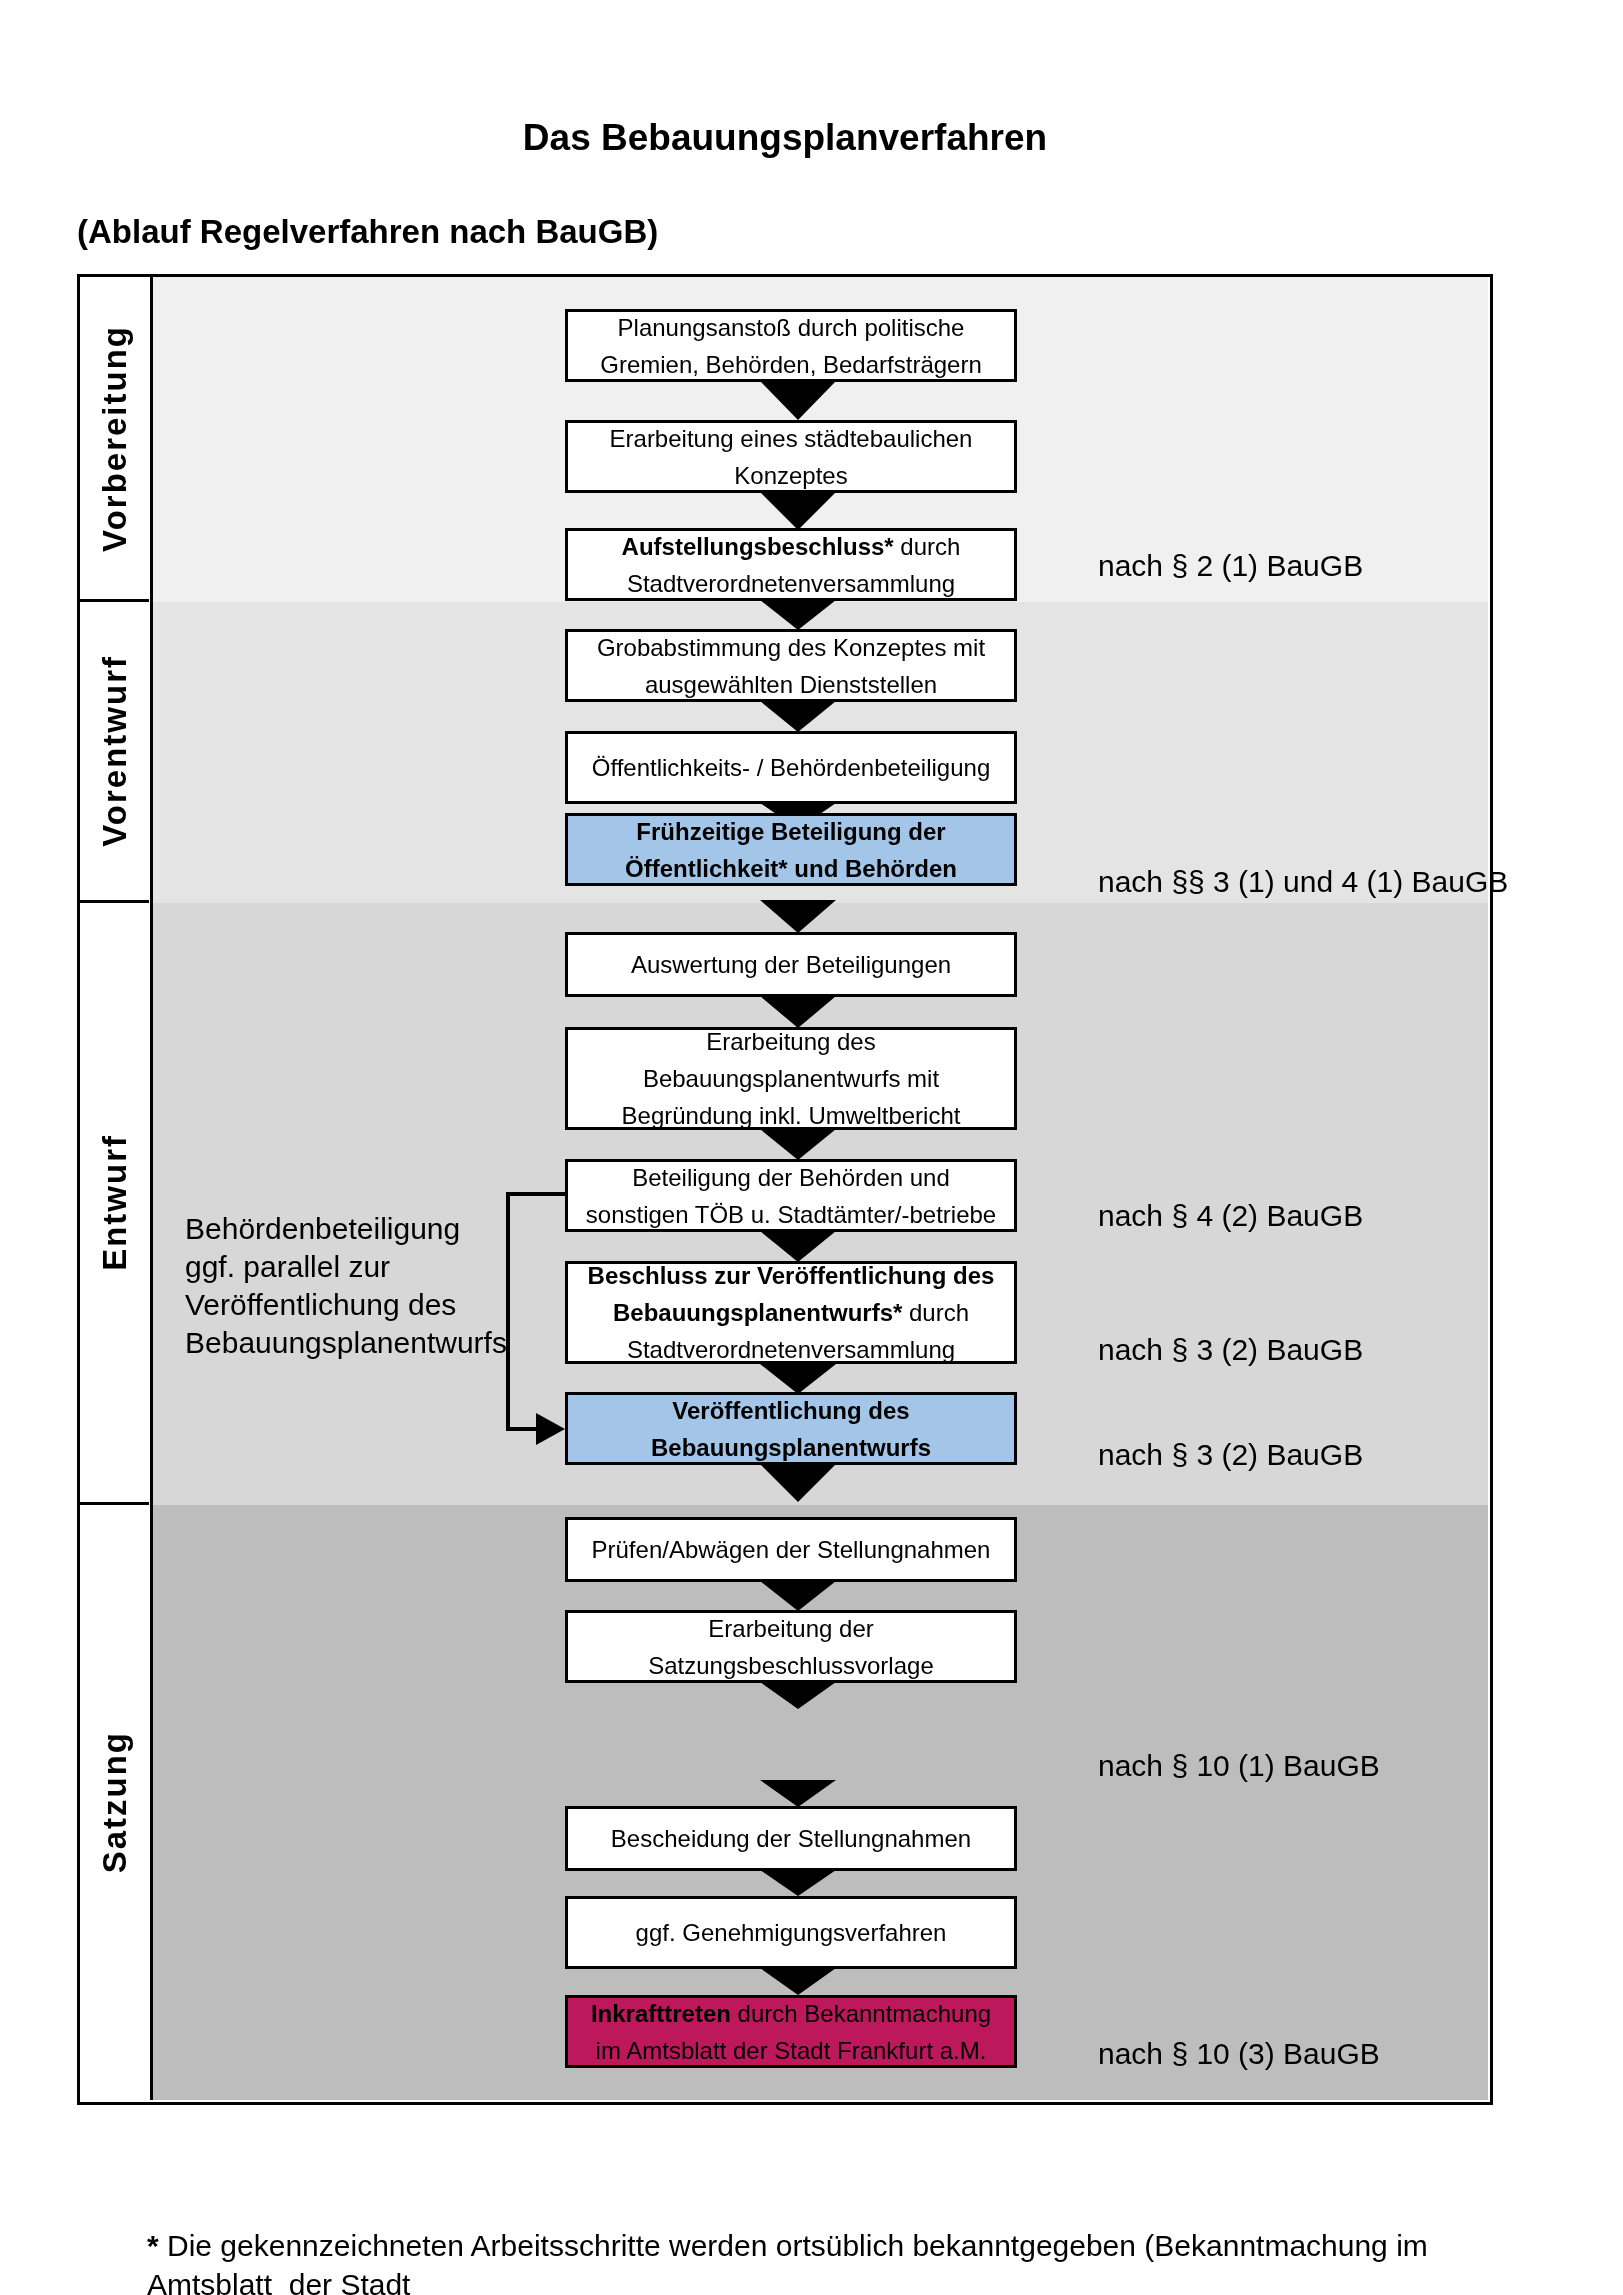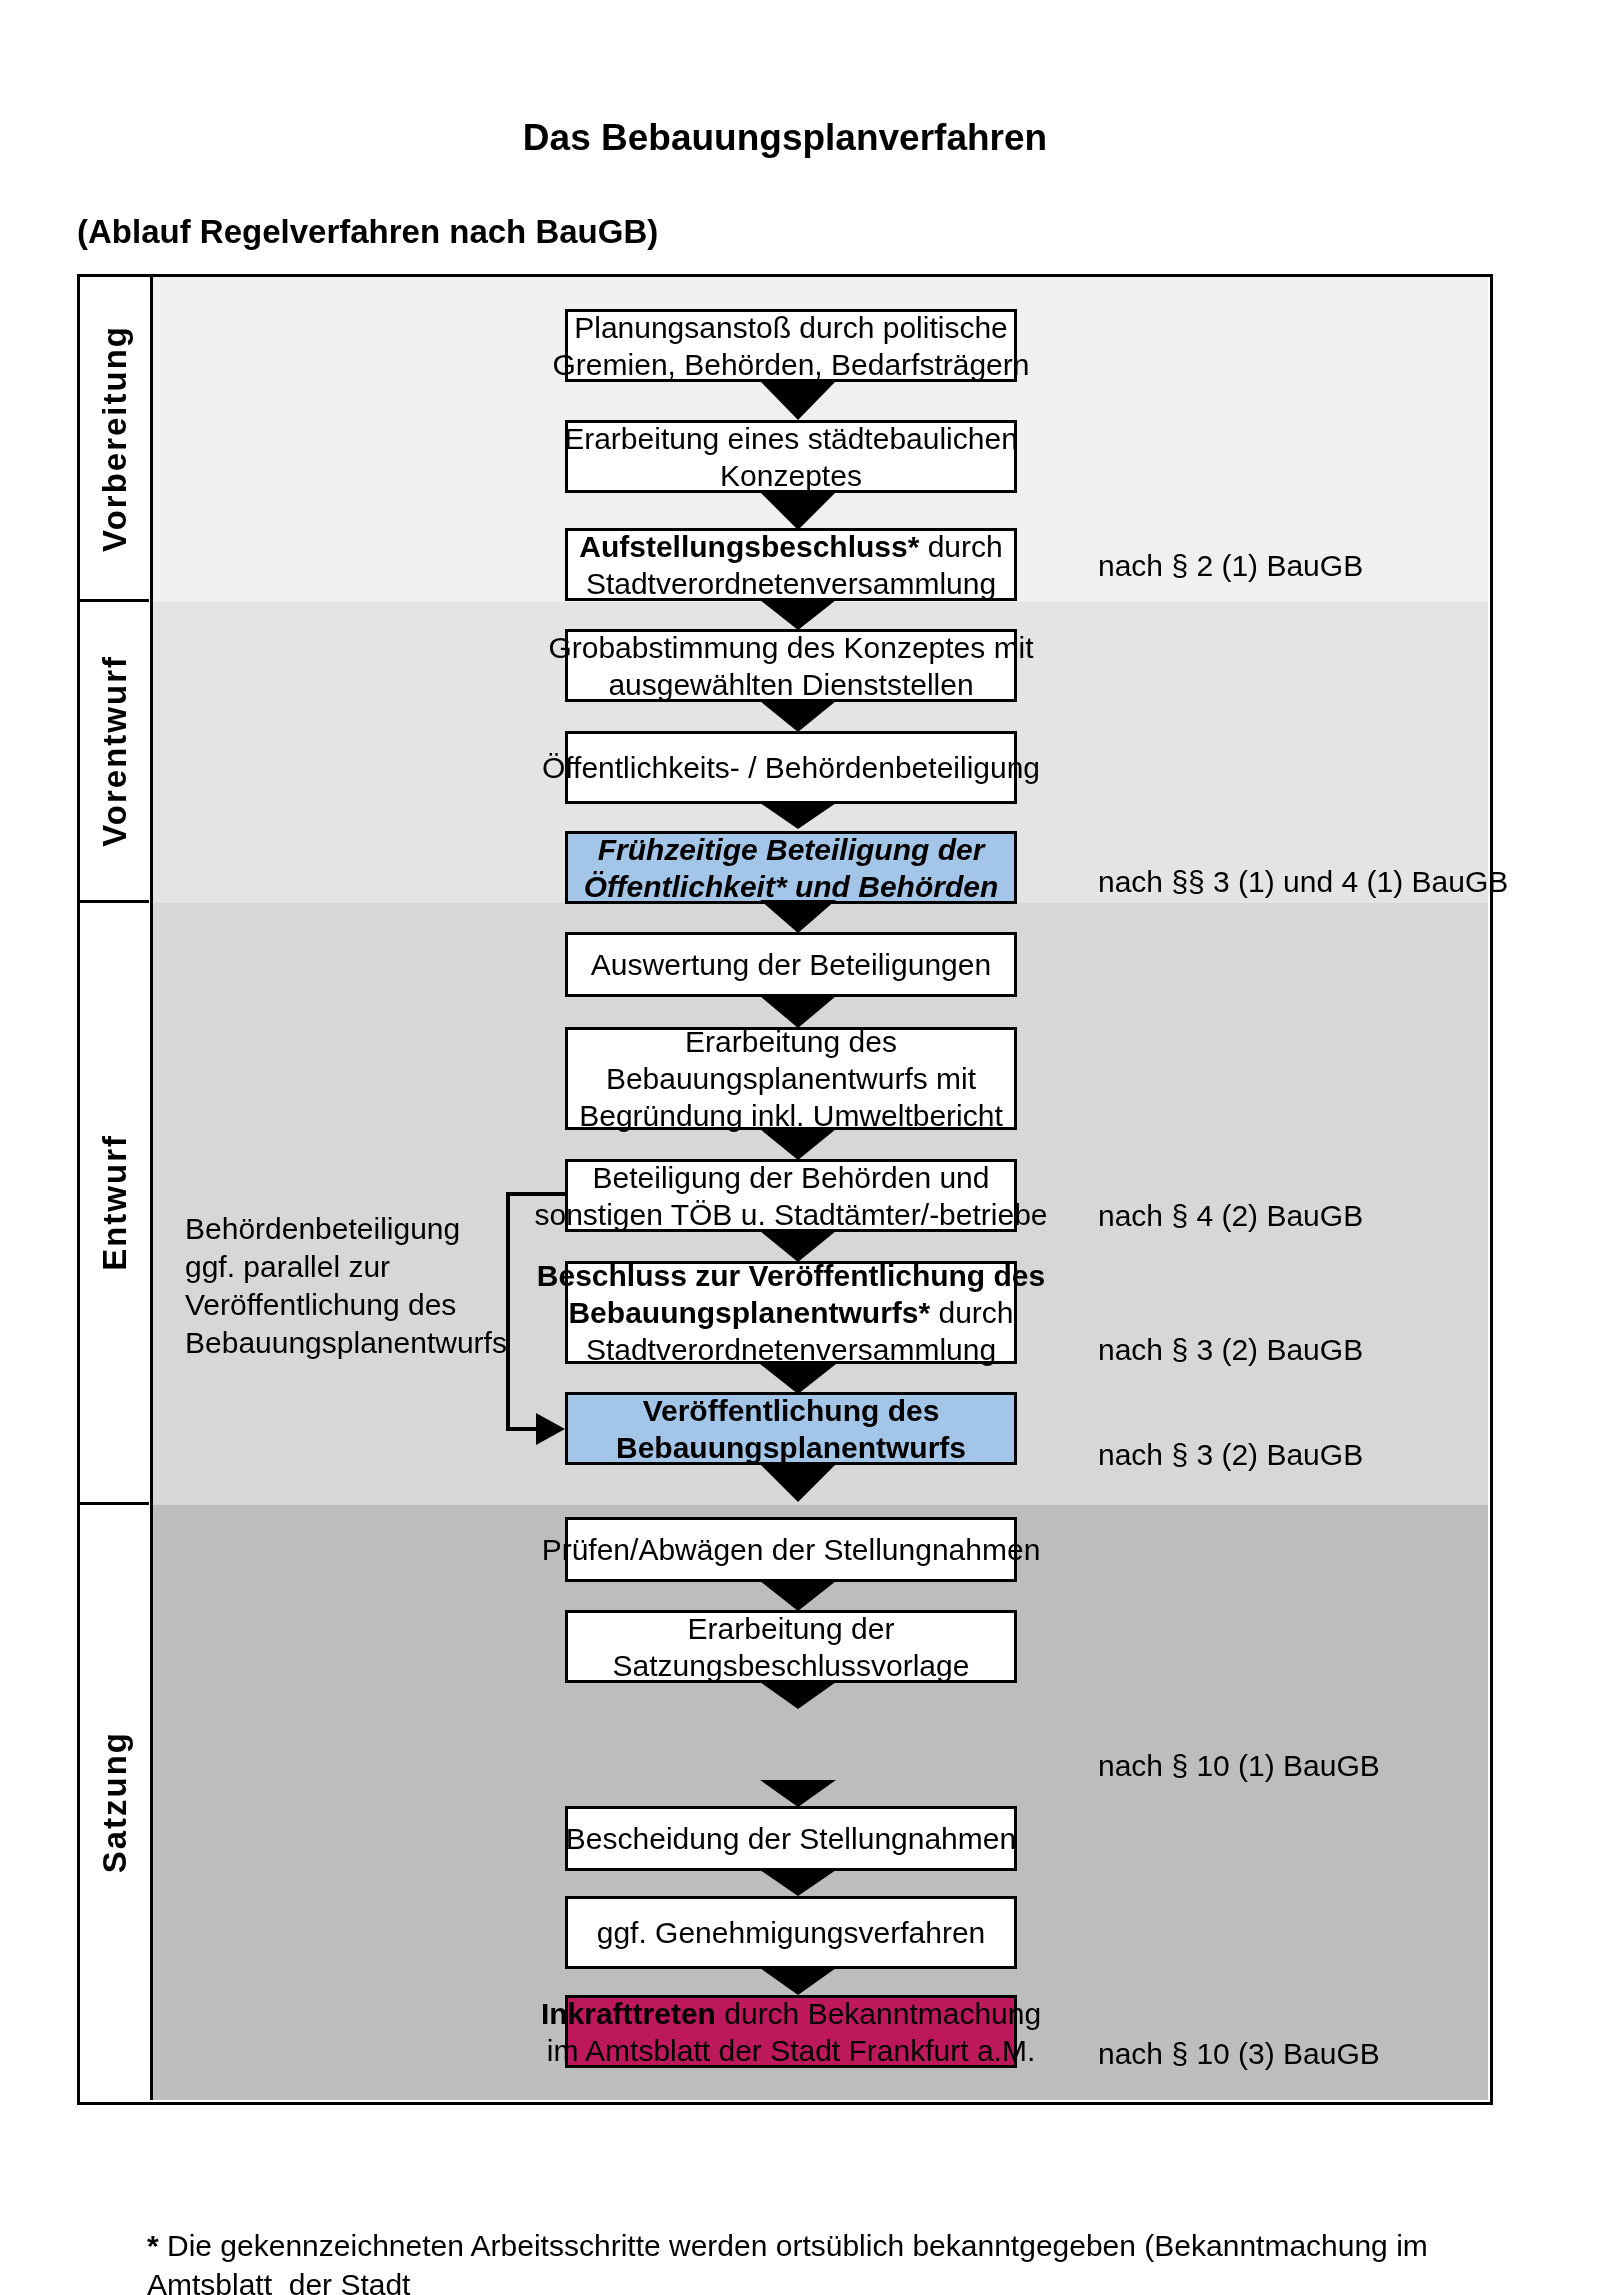--- a/index.html
+++ b/index.html
@@ -24,21 +24,21 @@
   .lbl{
     writing-mode:vertical-rl;transform:rotate(180deg);
     font-weight:bold;font-size:33px;letter-spacing:2px;white-space:nowrap;
   }
   .content{position:absolute;left:73px;top:0;width:1335px;height:1823px;}
   .sec{width:100%;}
 
   .box{
     position:absolute;left:485px;width:452px;border:3.9px solid #000;background:#fff;
     display:flex;flex-direction:column;justify-content:center;align-items:center;
-    text-align:center;font-size:30px;line-height:37px;
+    text-align:center;font-size:24px;line-height:37px;
   }
   .box .ln{white-space:nowrap;}
   .bd{font-weight:bold;}
   .bold-all{font-weight:bold;}
   .blue{background:#a3c6e8;}
 
   .arr{
     position:absolute;left:680px;width:0;height:0;
     border-left:38px solid transparent;border-right:38px solid transparent;
     border-top:33px solid #000;
@@ -122,21 +122,21 @@
     <div class="ln">Grobabstimmung des Konzeptes mit</div>
     <div class="ln">ausgewählten Dienststellen</div>
   </div>
   <div class="arr" style="top:424px;border-top-width:31px"></div>
 
   <div class="box" style="top:454px;height:73px">
     <div class="ln">Öffentlichkeits- / Behördenbeteiligung</div>
   </div>
   <div class="arr" style="top:526px;border-top-width:26px"></div>
 
-  <div class="box blue bold-all" style="top: 554px; height: 73px; background: rgb(163, 198, 232); font-style: italic;">
+  <div class="box blue bold-all" style="top: 536px; height: 73px; background: rgb(163, 198, 232);">
     <div class="ln">Frühzeitige Beteiligung der</div>
     <div class="ln">Öffentlichkeit* und Behörden</div>
   </div>
   <div class="arr" style="top:623px;border-top-width:33px"></div>
   <div class="ref" style="top:586px">nach §§ 3 (1) und 4 (1) BauGB</div>
 
   <div class="box" style="top:655px;height:65px">
     <div class="ln">Auswertung der Beteiligungen</div>
   </div>
   <div class="arr" style="top:719px;border-top-width:32px"></div>

